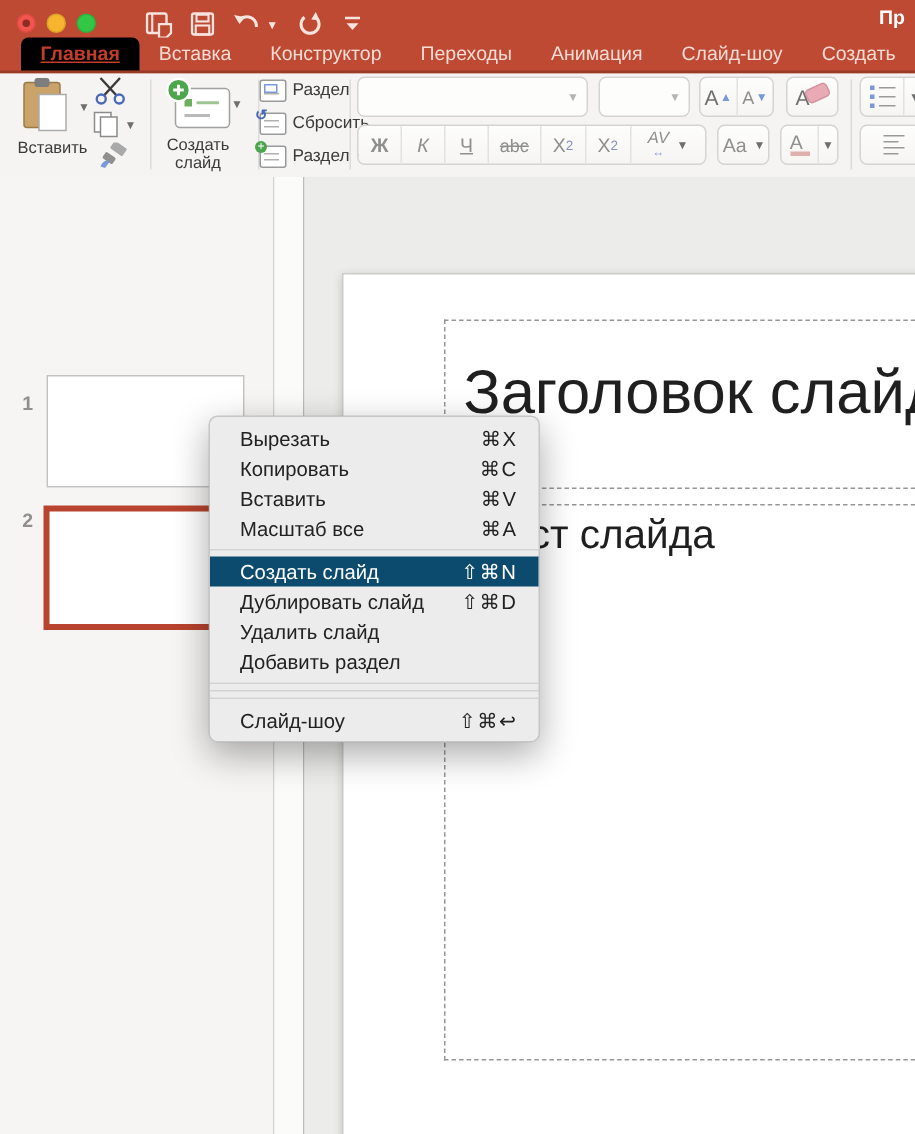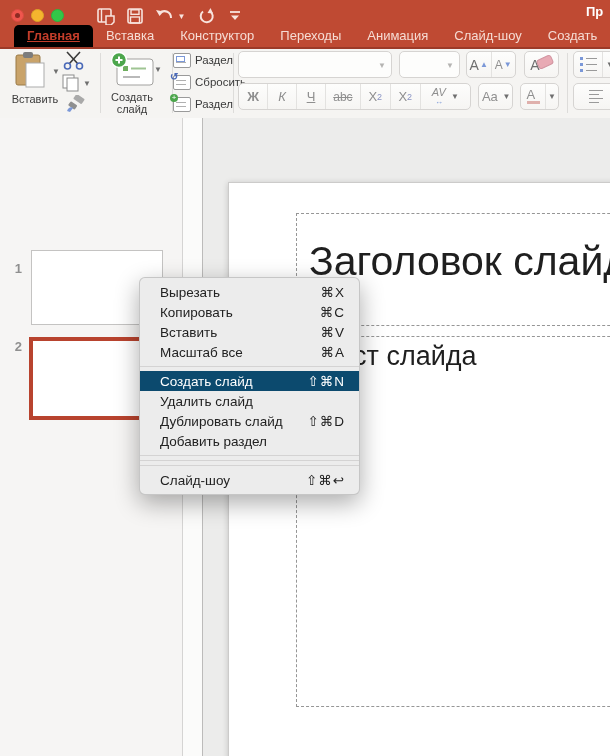--- a/index.html
+++ b/index.html
@@ -358,26 +358,26 @@
     <div class="ctx-item">
       <span>Масштаб все</span>
       <span class="sc">⌘A</span>
     </div>
     <div class="ctx-sep"></div>
     <div class="ctx-item hl">
       <span>Создать слайд</span>
       <span class="sc">⇧⌘N</span>
     </div>
     <div class="ctx-item">
+      <span>Дублировать слайд</span>
+      <span class="sc">⇧⌘D</span>
+    </div>
+    <div class="ctx-item">
       <span>Удалить слайд</span>
       <span class="sc"></span>
-    </div>
-    <div class="ctx-item">
-      <span>Дублировать слайд</span>
-      <span class="sc">⇧⌘D</span>
     </div>
     <div class="ctx-item">
       <span>Добавить раздел</span>
       <span class="sc"></span>
     </div>
     <div class="ctx-sep"></div>
     <div class="ctx-sep"></div>
     <div class="ctx-sep"></div>
     <div class="ctx-item">
       <span>Слайд-шоу</span>

